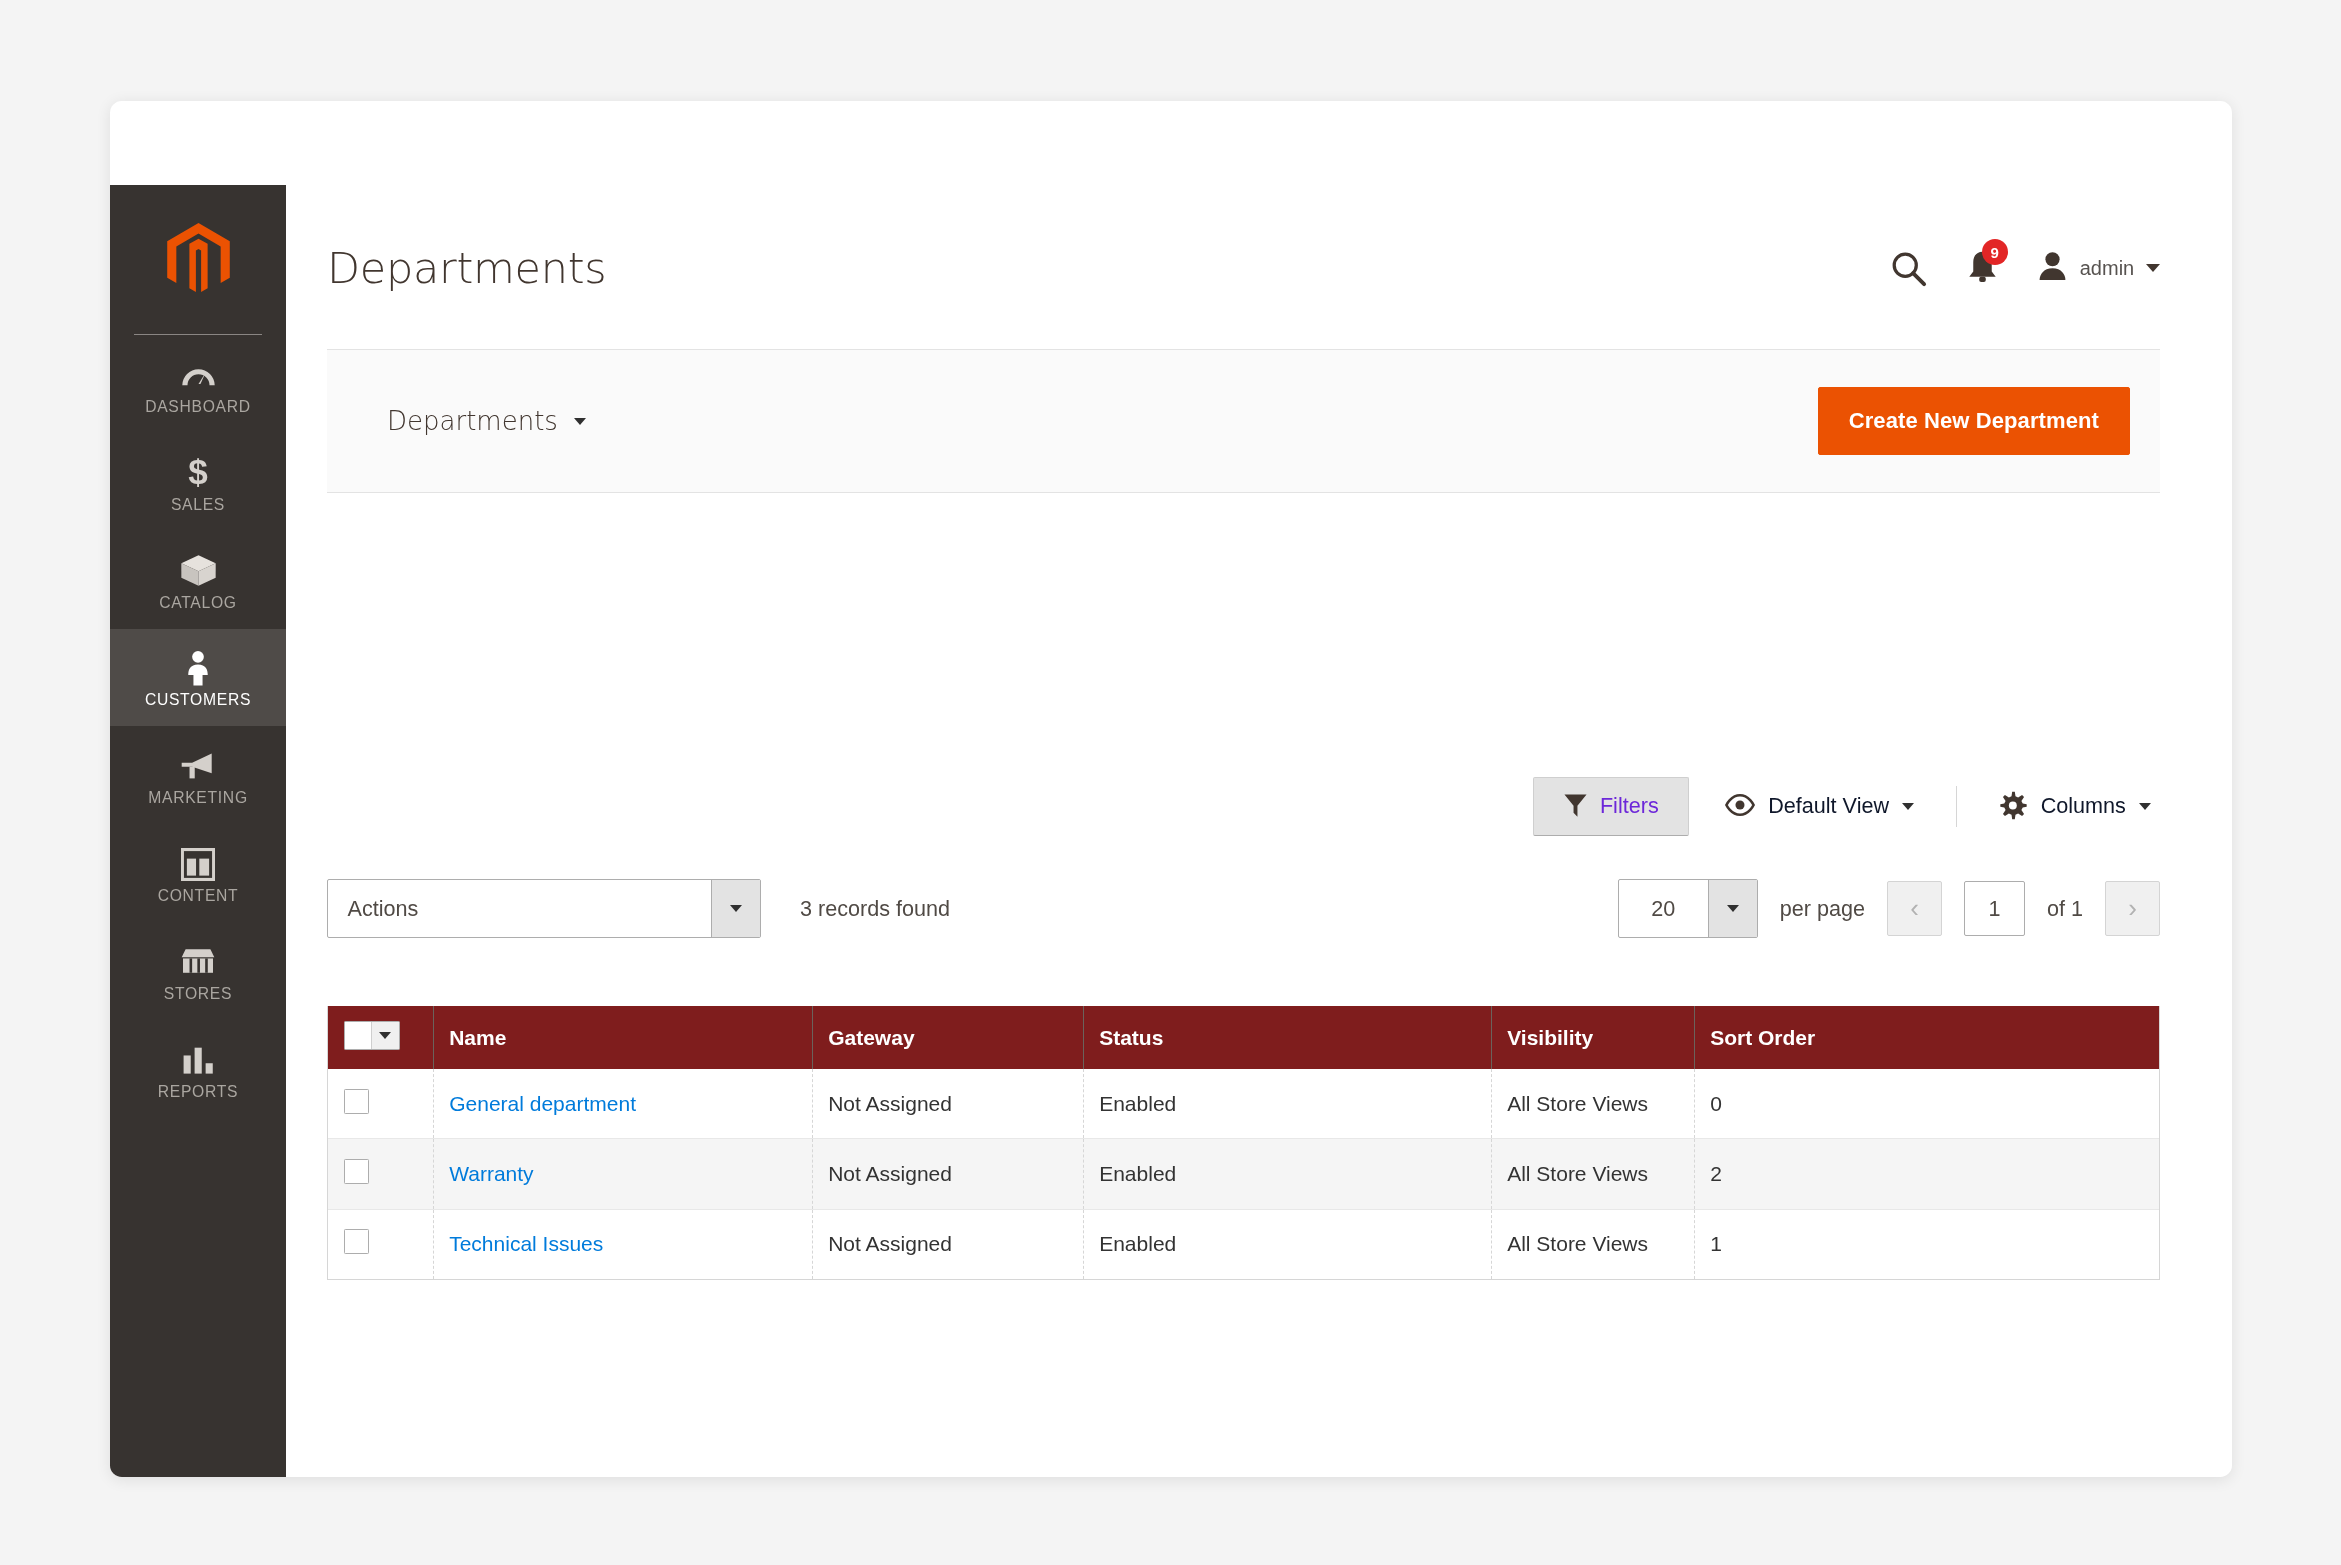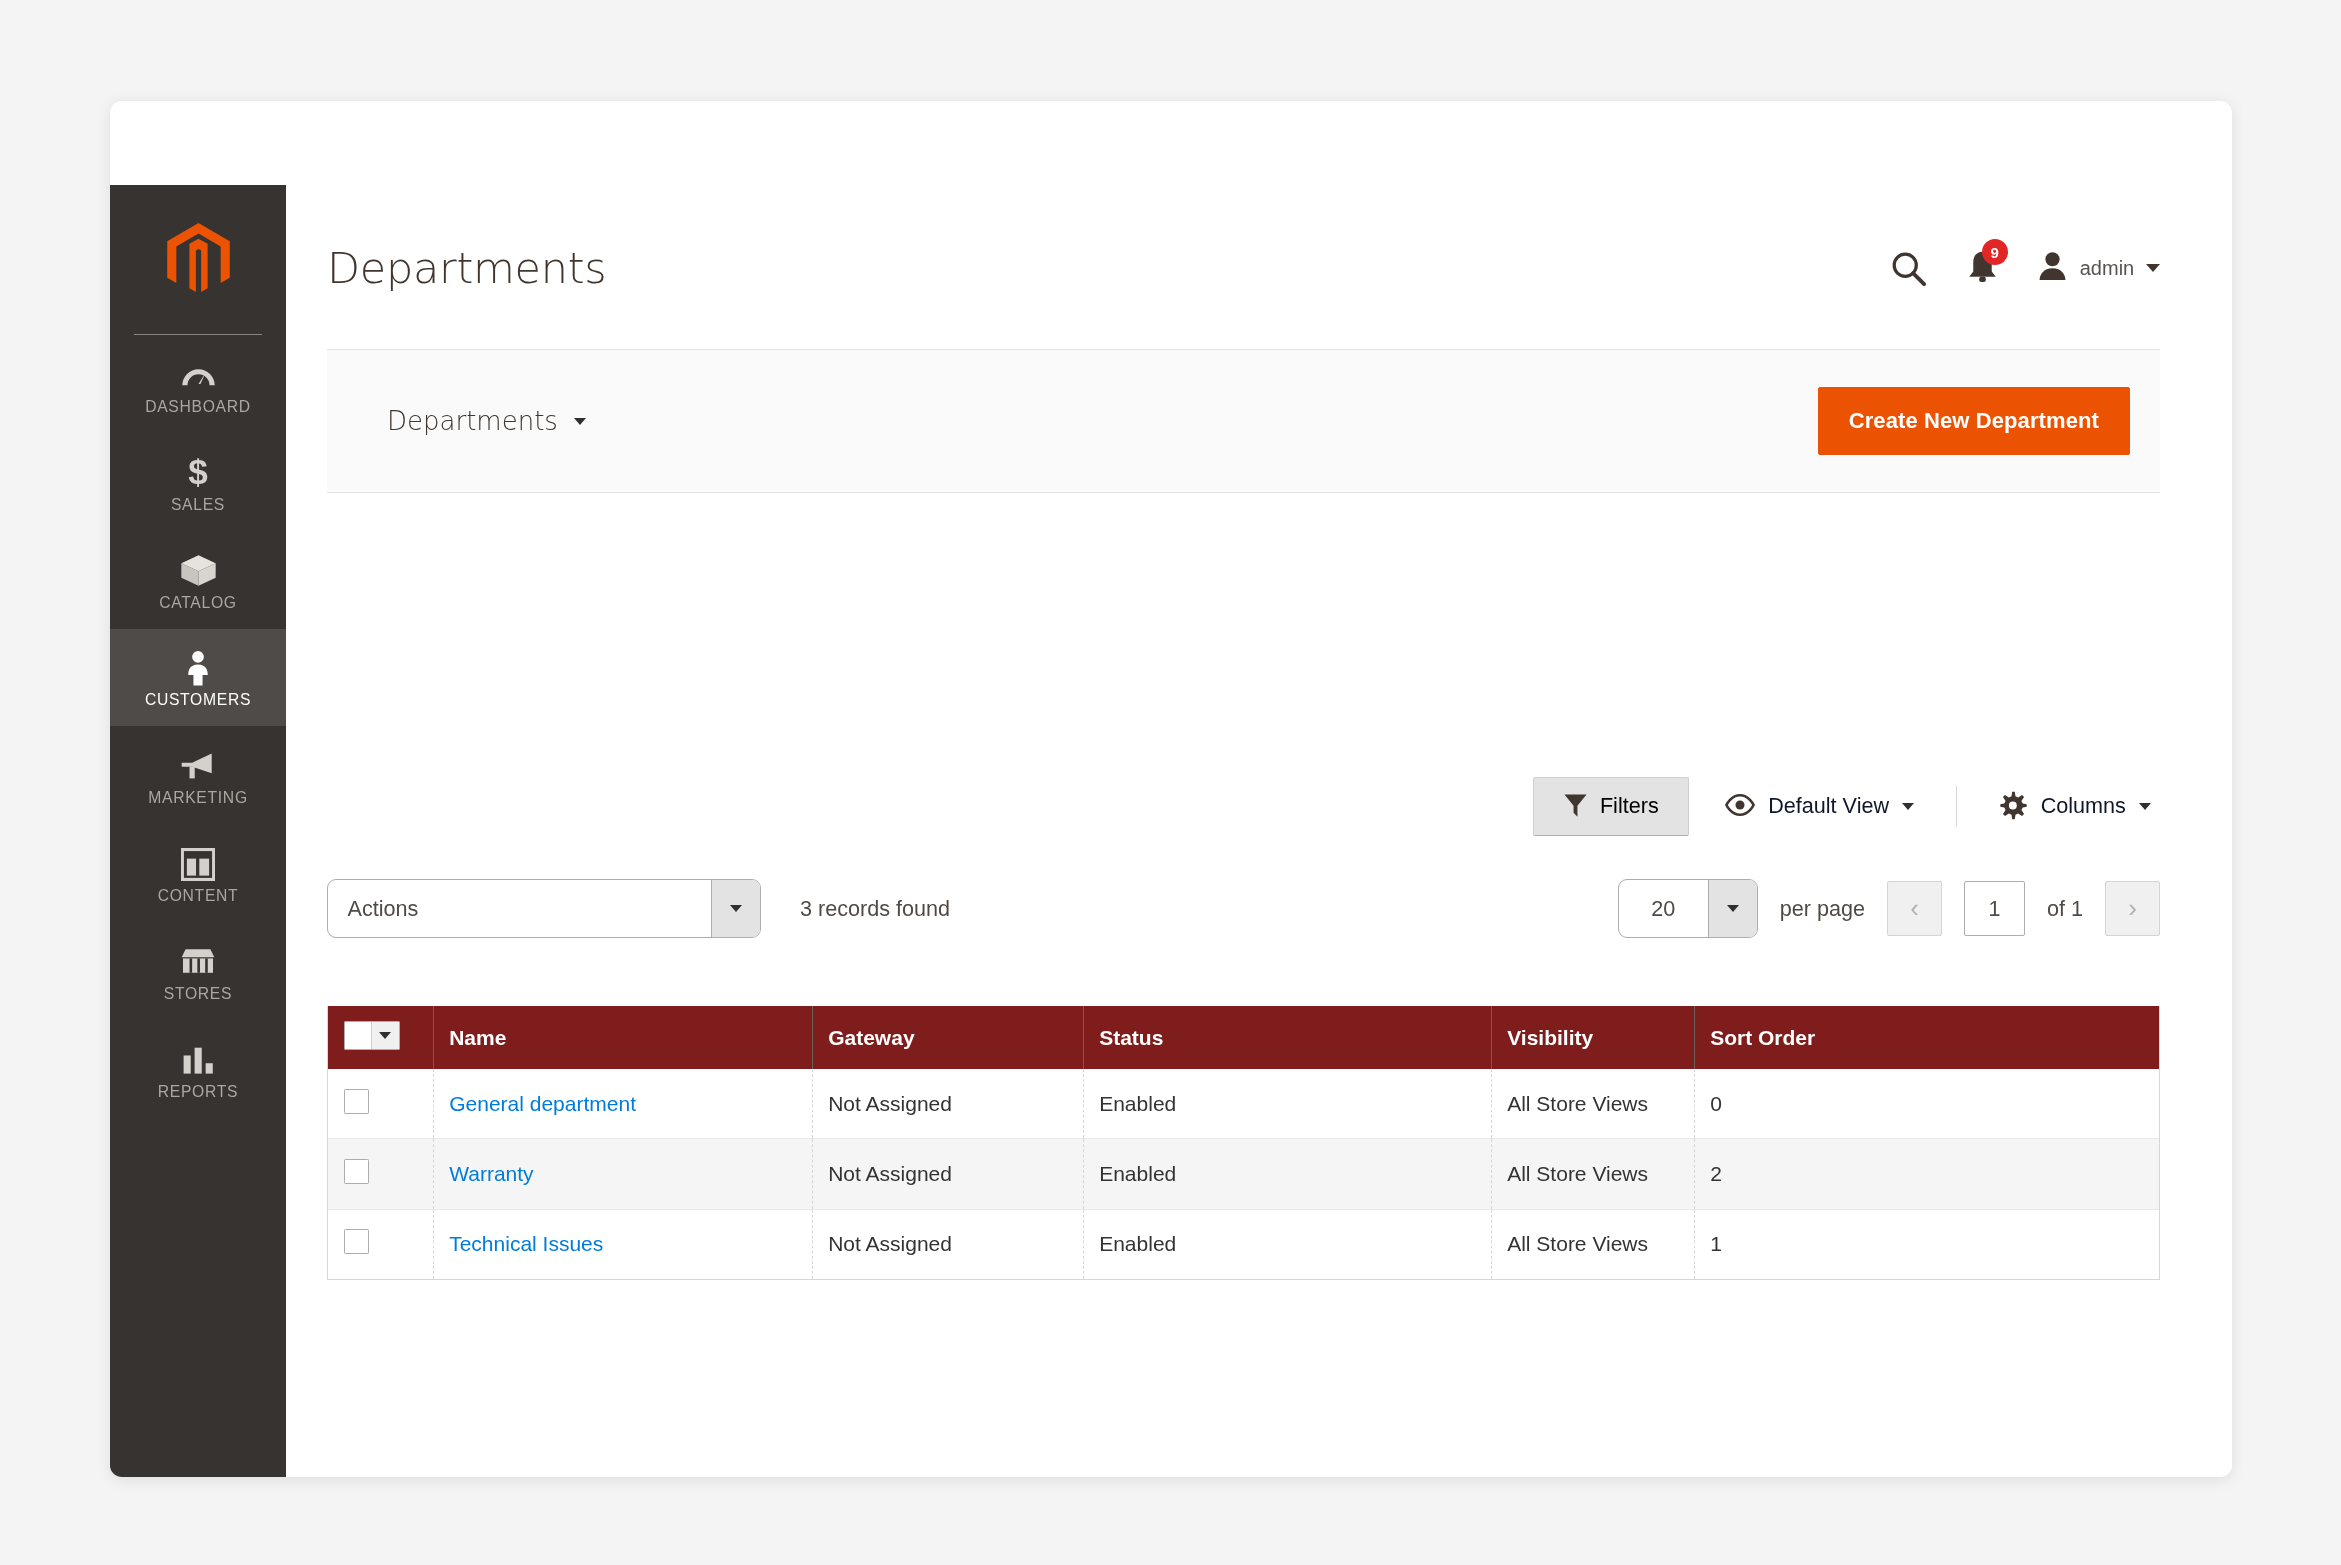--- a/index.html
+++ b/index.html
@@ -216,21 +216,21 @@
     display: flex;
     align-items: center;
     gap: 11.8px;
     background: #e3e3e3;
     border: 0.7px solid #cfcfcf;
     border-bottom-color: #adadad;
     border-radius: 2px;
     padding: 14.4px 29px;
     cursor: pointer;
   }
-  .filters-btn .lbl { font-size: 21.6px; color: #000000; }
+  .filters-btn .lbl { font-size: 21.6px; color: #6d28d9; }
   .tool-link {
     display: flex;
     align-items: center;
     gap: 13px;
     cursor: pointer;
     padding: 6.5px 9.1px;
   }
   .tool-link .lbl { font-size: 21.6px; color: #0f172a; }
   .tool-sep {
     width: 1.3px;
@@ -248,21 +248,21 @@
     display: flex;
     align-items: center;
     justify-content: space-between;
   }
   .left-controls { display: flex; align-items: center; gap: 39px; }
   .right-controls { display: flex; align-items: center; gap: 22px; }
   .select-combo {
     display: flex;
     align-items: stretch;
     border: 0.7px solid #adadad;
-    border-radius: 9px;
+    border-radius: 2px;
     background: #ffffff;
     overflow: hidden;
   }
   .select-combo .value {
     padding: 15.7px 19.6px;
     font-size: 21.6px;
     color: #504a45;
     display: flex;
     align-items: center;
   }

